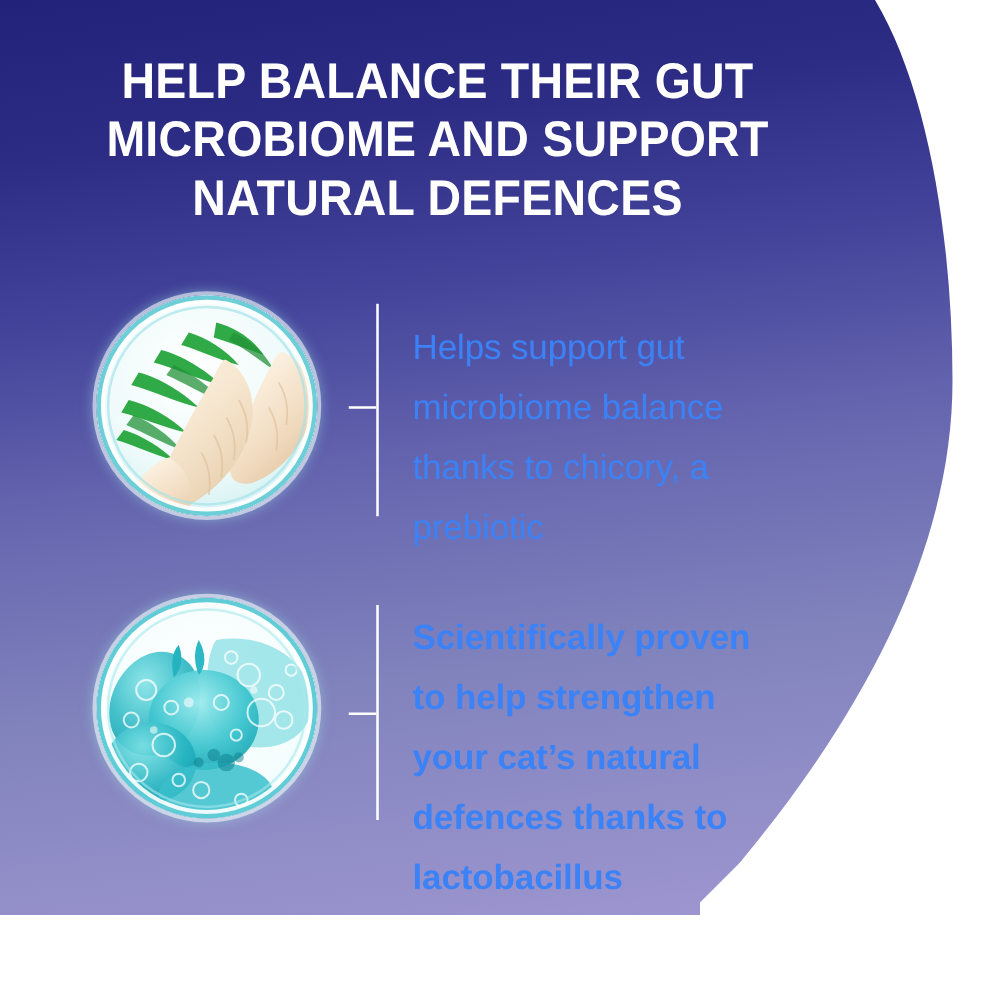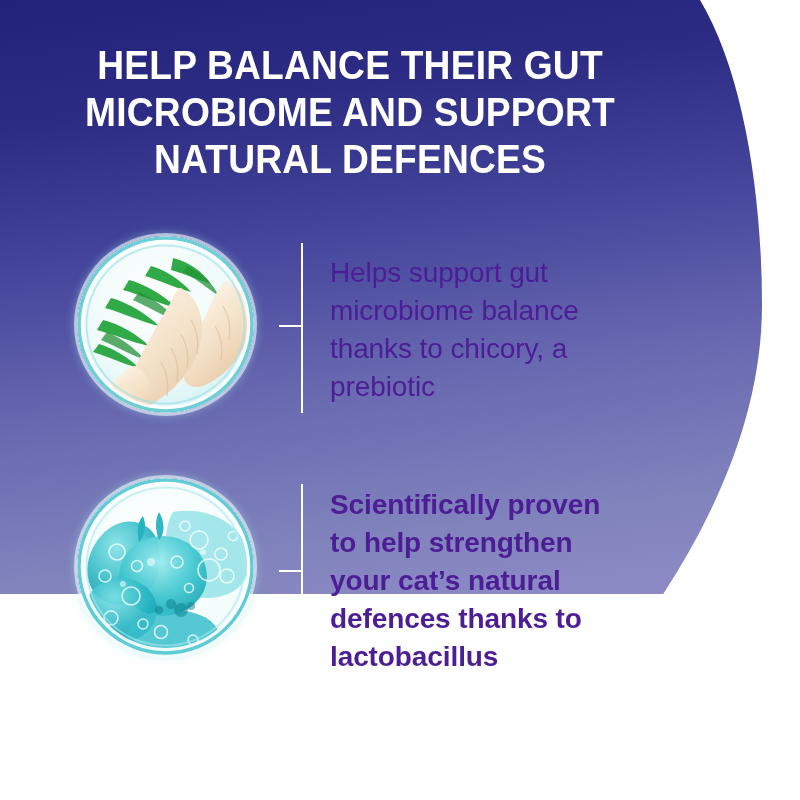--- a/index.html
+++ b/index.html
@@ -7,21 +7,21 @@
 
   html, body {
     width:800px; height:800px;
     background:#ffffff;
     font-family:"Liberation Sans", sans-serif;
     overflow:hidden;
   }
 
   #stage {
     position:relative;
-    width:800px; height:594px;
+    width:800px; height:732px;
     background:#ffffff;
   }
 
   
   .panel-wrap {
     position:absolute;
     inset:0;
     overflow:hidden;
   }
   .panel-svg { position:absolute; top:0; left:0; }
@@ -77,23 +77,23 @@
   #row-1 .v-line { top:7px;  height:170px; }
   #row-1 .h-tick { left:279px; top:89px; }
   #row-2 .v-line { top:6px;  height:172px; }
   #row-2 .h-tick { left:279px; top:92px; }
 
   
   .copy {
     position:absolute;
     left:330px;
     width:320px;
-    color:#4c1d95;
+    color:#3b82f6;
     font-size:28px;
-    line-height:38px;
+    line-height:48px;
     letter-spacing:-0.1px;
     white-space:pre-line;
   }
   #row-1 .copy { top:18px; }
   #row-2 .copy { top:8px; }
 </style>
 </head>
 <body>
 
 <div id="stage">

